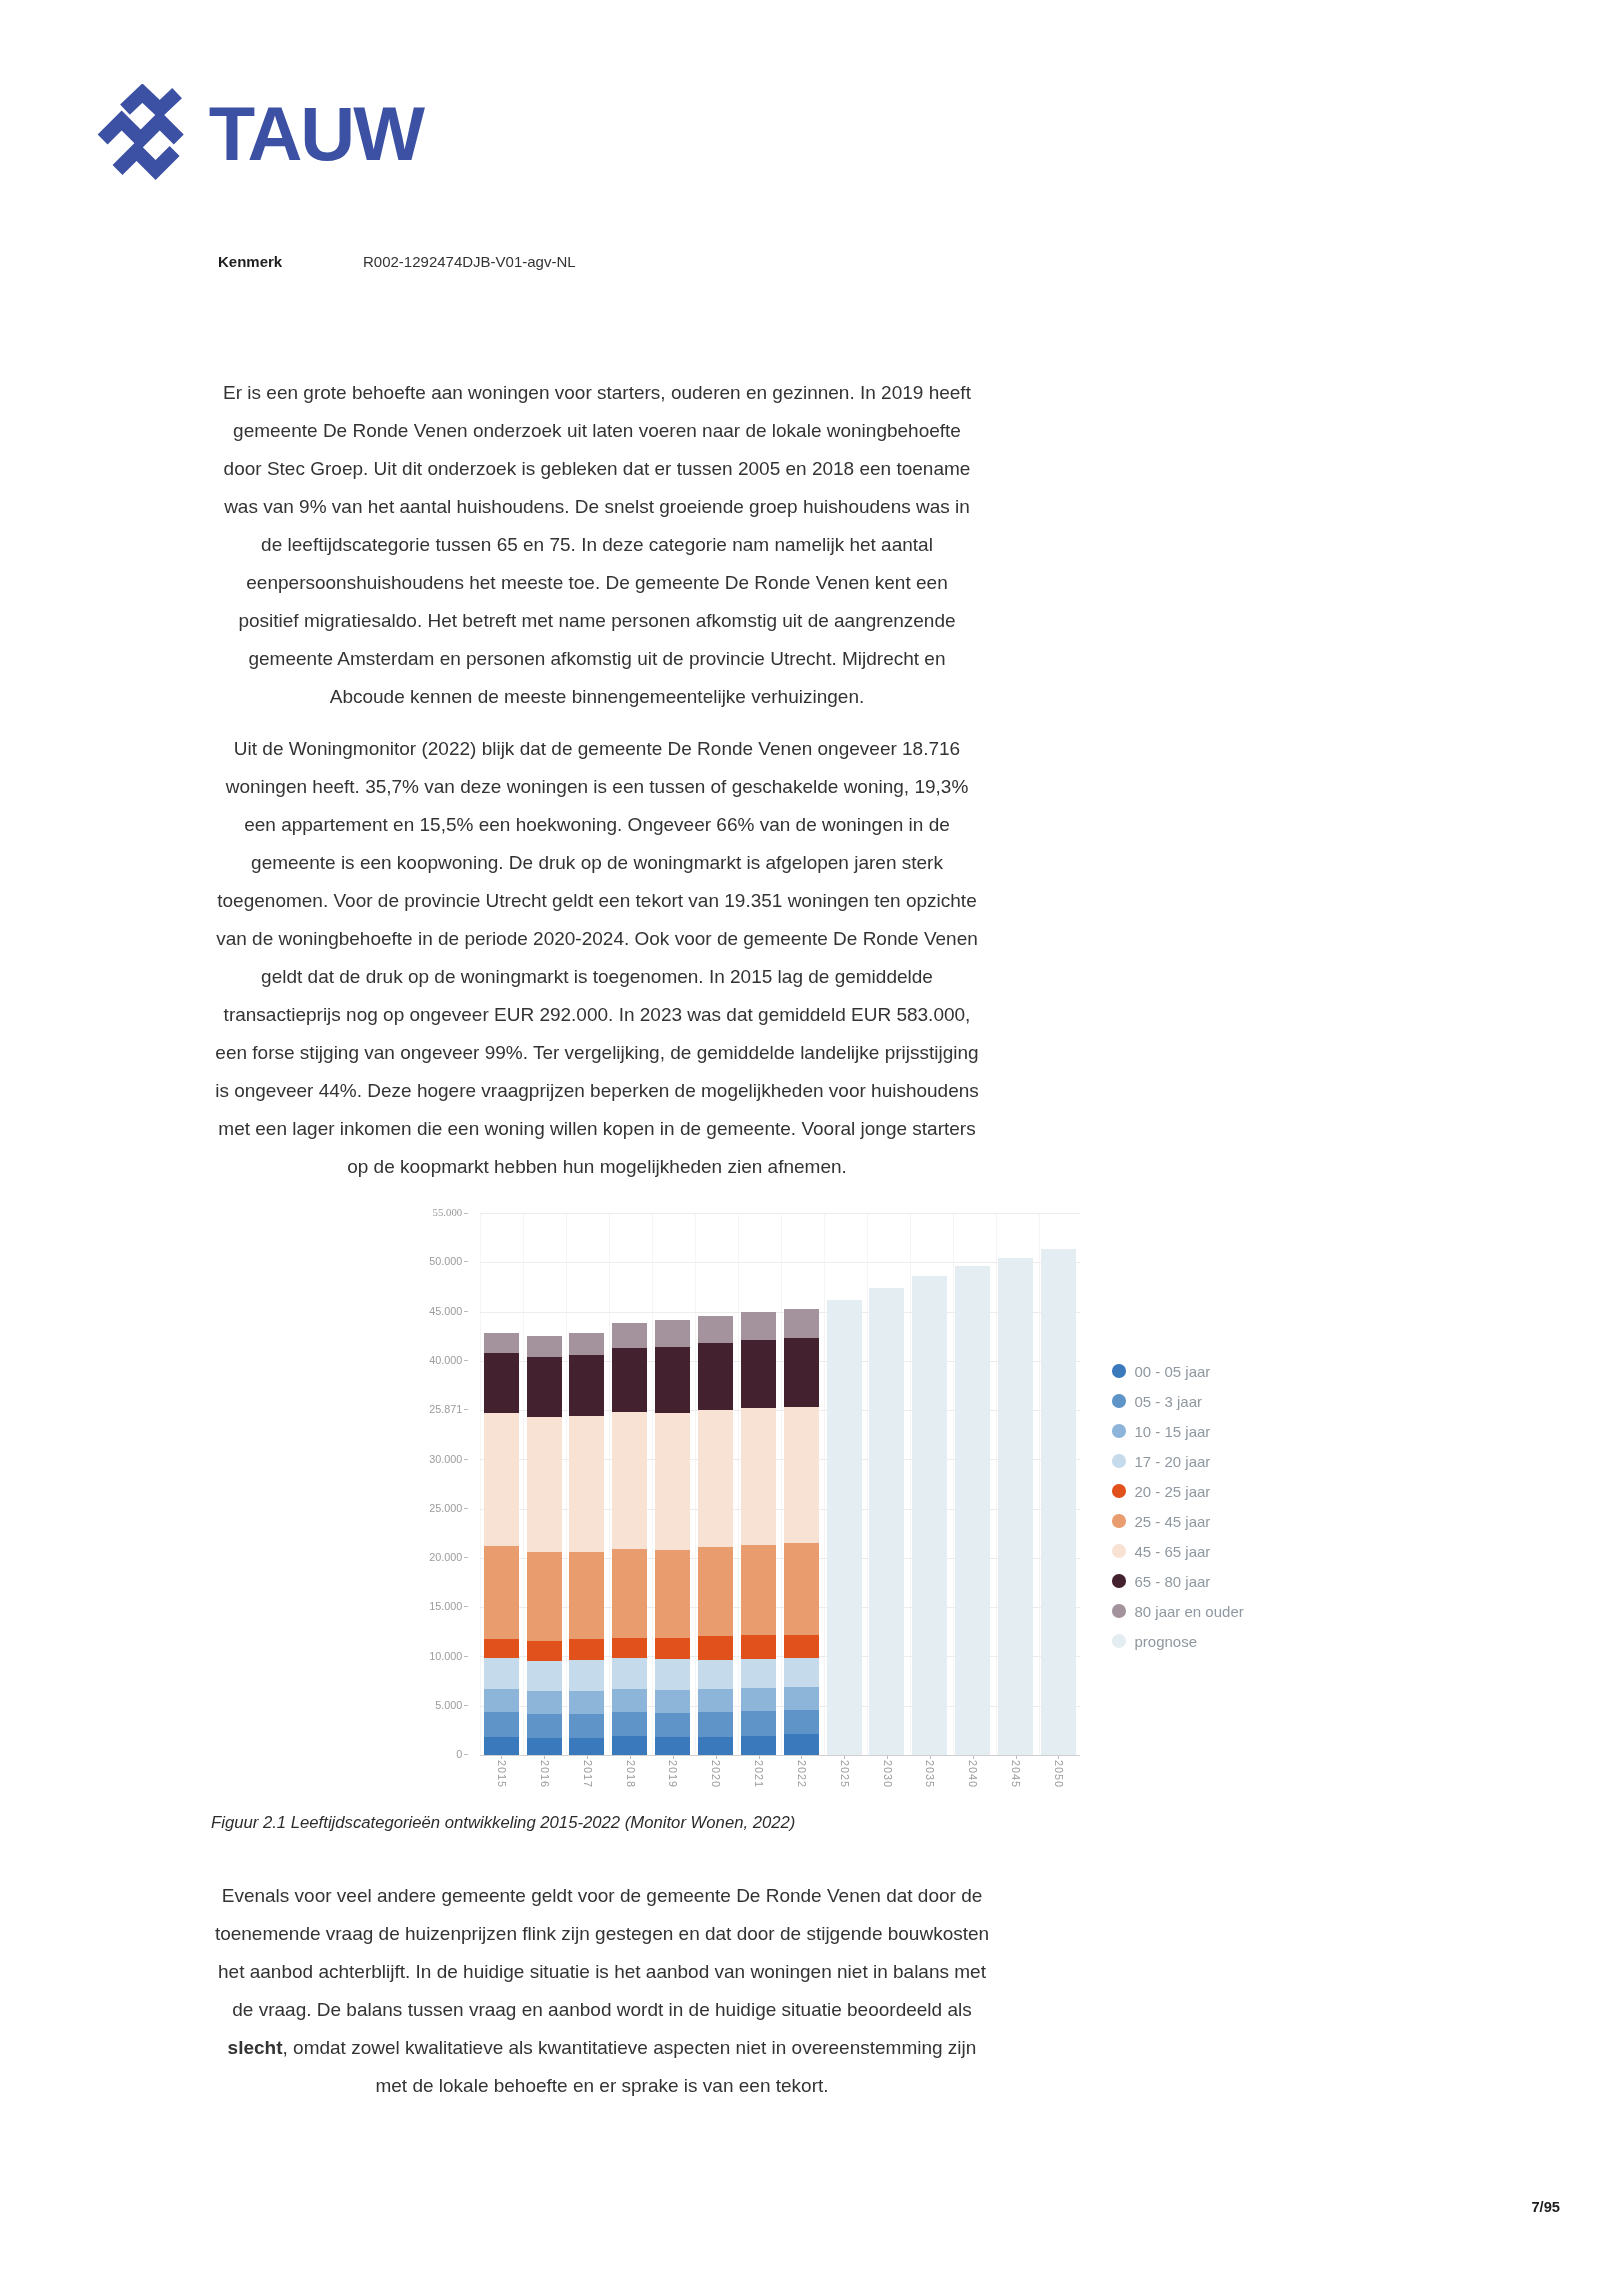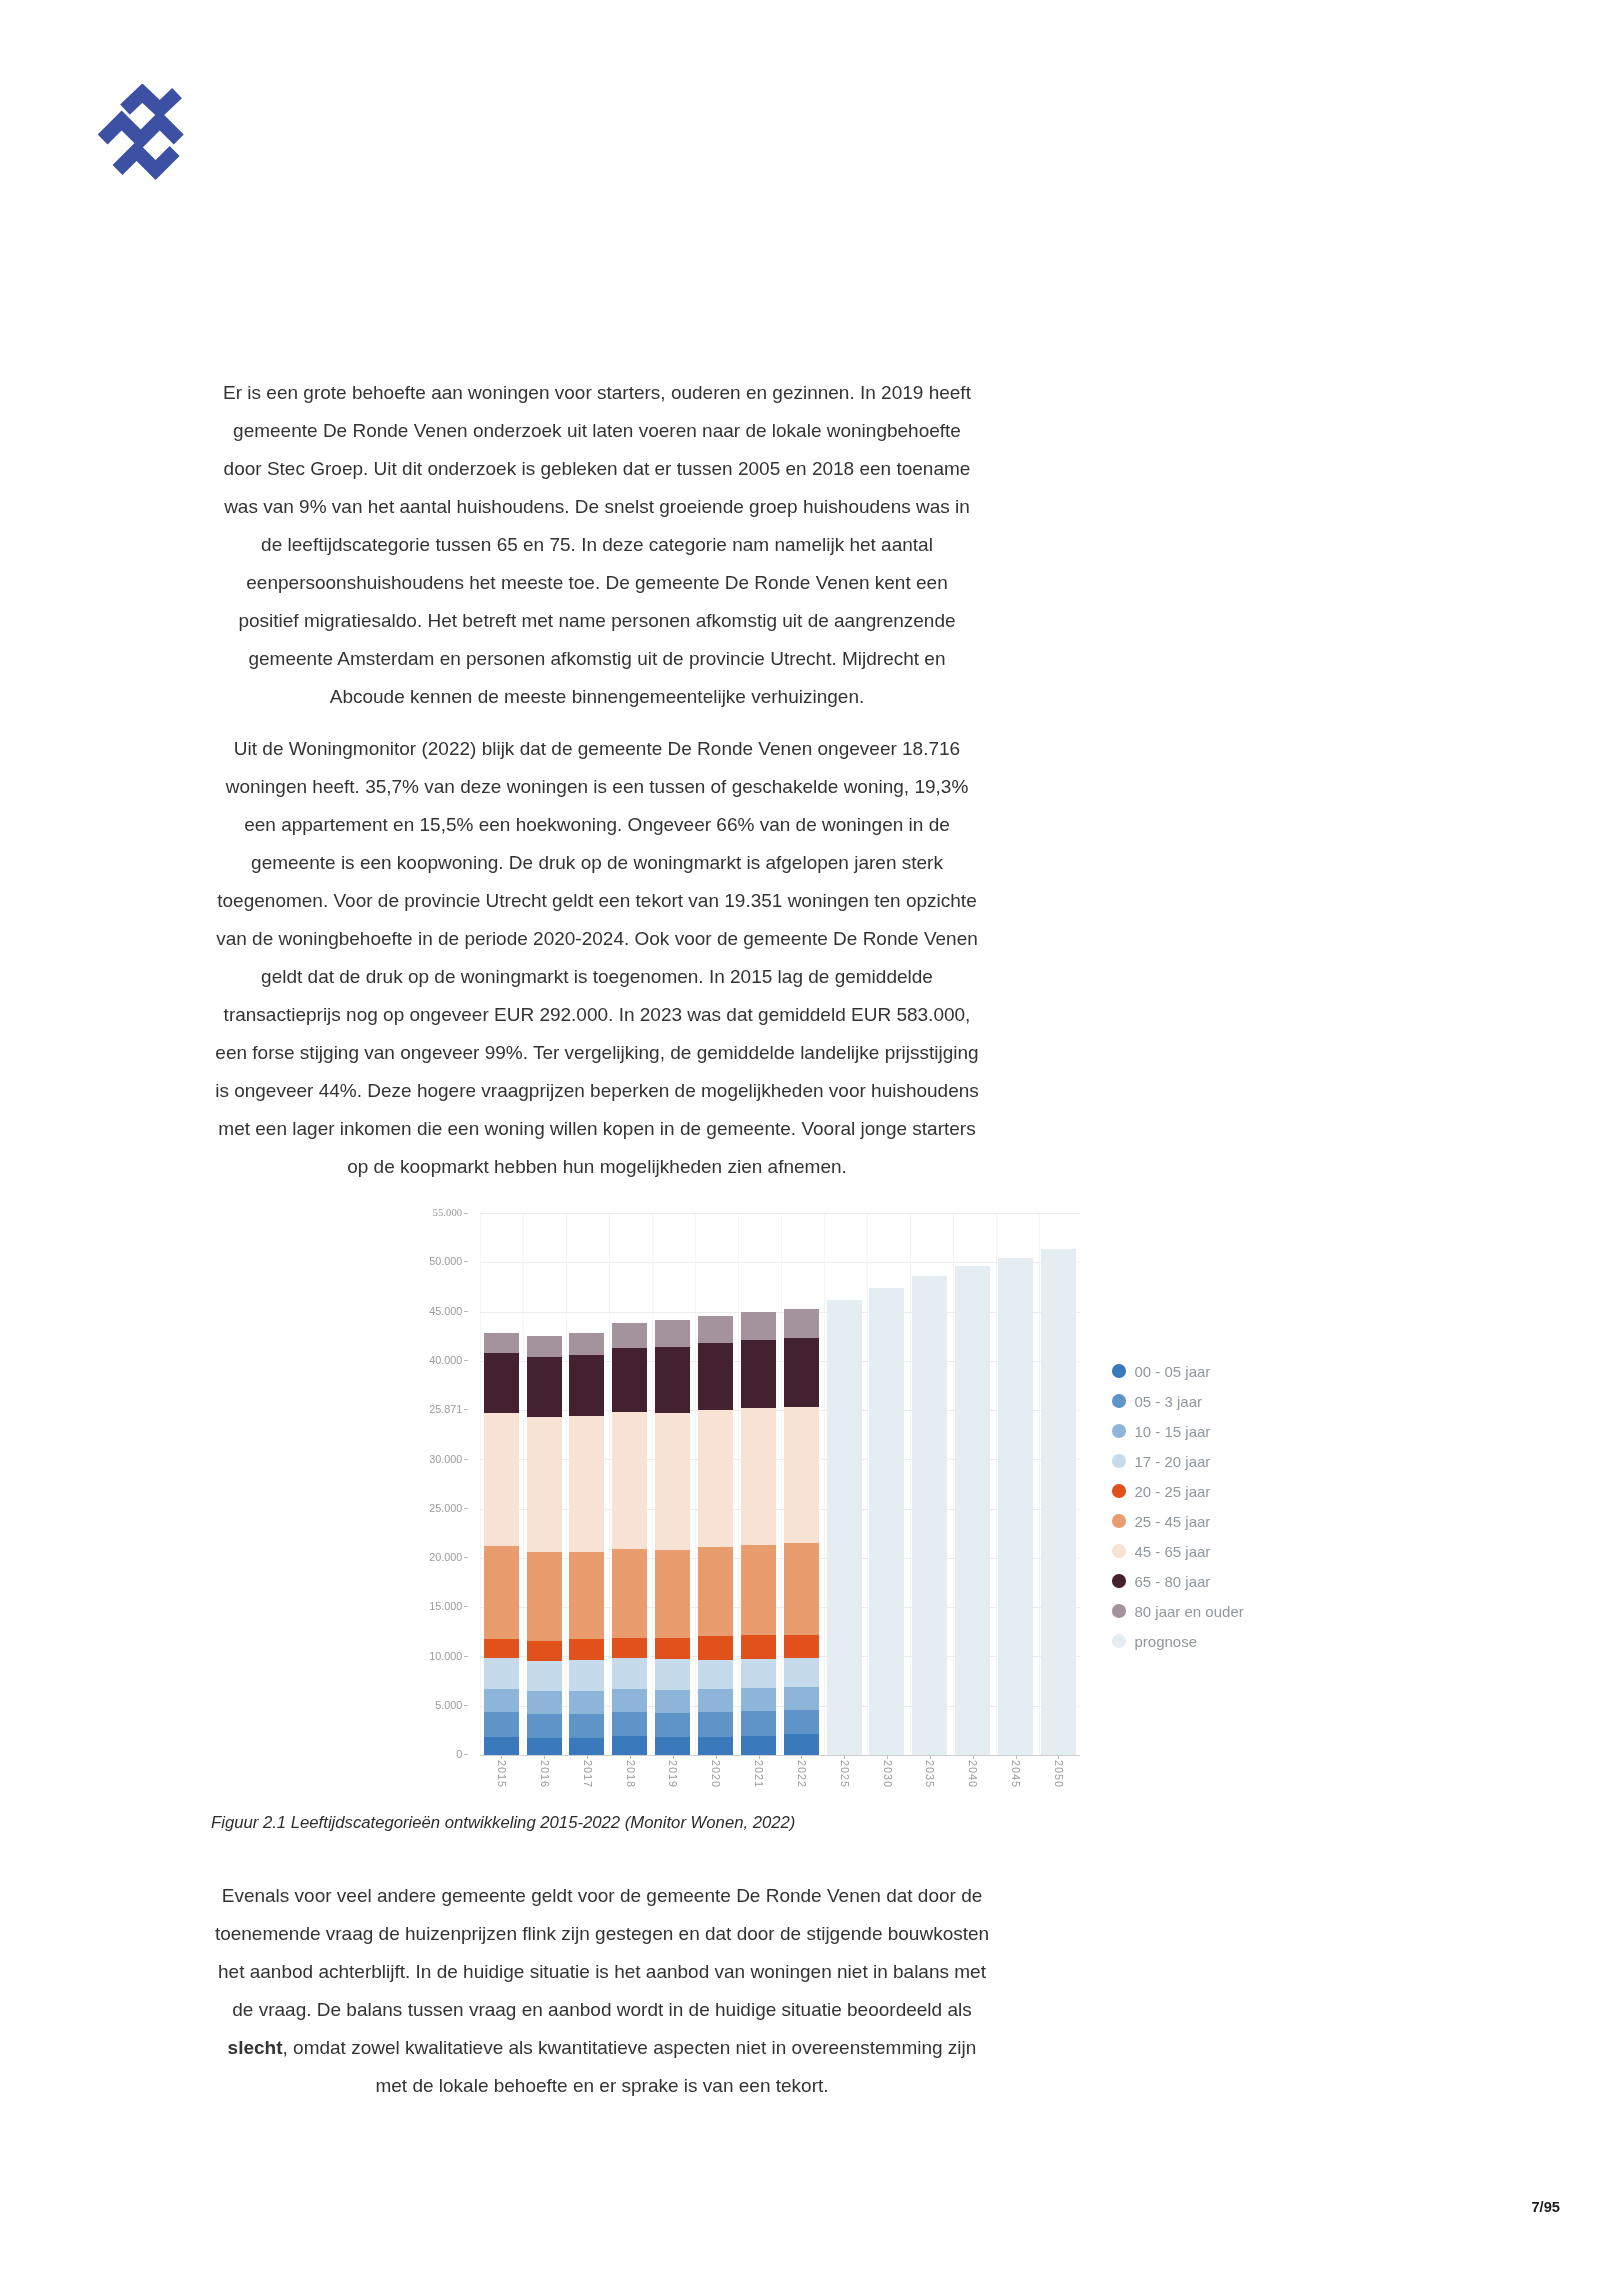--- a/index.html
+++ b/index.html
@@ -54,22 +54,26 @@
   <div class="logo">
     <span>
       <svg width="102" height="96" viewBox="0 0 118 116" aria-hidden="true">
         <g stroke="#3c50a4" stroke-width="17" fill="none">
           <path d="M36 31 L57 11 L78 31 L99 11"></path>
           <path d="M9 67 L32 44 L55 67 L78 44 L101 67"></path>
           <path d="M27 104 L50 81 L73 104 L96 81"></path>
         </g>
       </svg>
     </span>
+    <span class="logo-text">TAUW</span>
   </div>
 
+  <div class="kenmerk-row">
+    <span class="kenmerk-label">Kenmerk</span><span class="kenmerk-value">R002-1292474DJB-V01-agv-NL</span>
+  </div>
 
   <div class="para p1">Er is een grote behoefte aan woningen voor starters, ouderen en gezinnen. In 2019 heeft gemeente De Ronde Venen onderzoek uit laten voeren naar de lokale woningbehoefte door Stec Groep. Uit dit onderzoek is gebleken dat er tussen 2005 en 2018 een toename was van 9% van het aantal huishoudens. De snelst groeiende groep huishoudens was in de leeftijdscategorie tussen 65 en 75. In deze categorie nam namelijk het aantal eenpersoonshuishoudens het meeste toe. De gemeente De Ronde Venen kent een positief migratiesaldo. Het betreft met name personen afkomstig uit de aangrenzende gemeente Amsterdam en personen afkomstig uit de provincie Utrecht. Mijdrecht en Abcoude kennen de meeste binnengemeentelijke verhuizingen.</div>
 
   <div class="para p2">Uit de Woningmonitor (2022) blijk dat de gemeente De Ronde Venen ongeveer 18.716 woningen heeft. 35,7% van deze woningen is een tussen of geschakelde woning, 19,3% een appartement en 15,5% een hoekwoning. Ongeveer 66% van de woningen in de gemeente is een koopwoning. De druk op de woningmarkt is afgelopen jaren sterk toegenomen. Voor de provincie Utrecht geldt een tekort van 19.351 woningen ten opzichte van de woningbehoefte in de periode 2020-2024. Ook voor de gemeente De Ronde Venen geldt dat de druk op de woningmarkt is toegenomen. In 2015 lag de gemiddelde transactieprijs nog op ongeveer EUR 292.000. In 2023 was dat gemiddeld EUR 583.000, een forse stijging van ongeveer 99%. Ter vergelijking, de gemiddelde landelijke prijsstijging is ongeveer 44%. Deze hogere vraagprijzen beperken de mogelijkheden voor huishoudens met een lager inkomen die een woning willen kopen in de gemeente. Vooral jonge starters op de koopmarkt hebben hun mogelijkheden zien afnemen.</div>
 
   <div class="figure">
     <div class="chart-y-axis">
         <div class="y-tick-label" style="top: 535px;">0</div>
         <div class="y-tick-label" style="top: 486px;">5.000</div>
         <div class="y-tick-label" style="top: 437px;">10.000</div>

